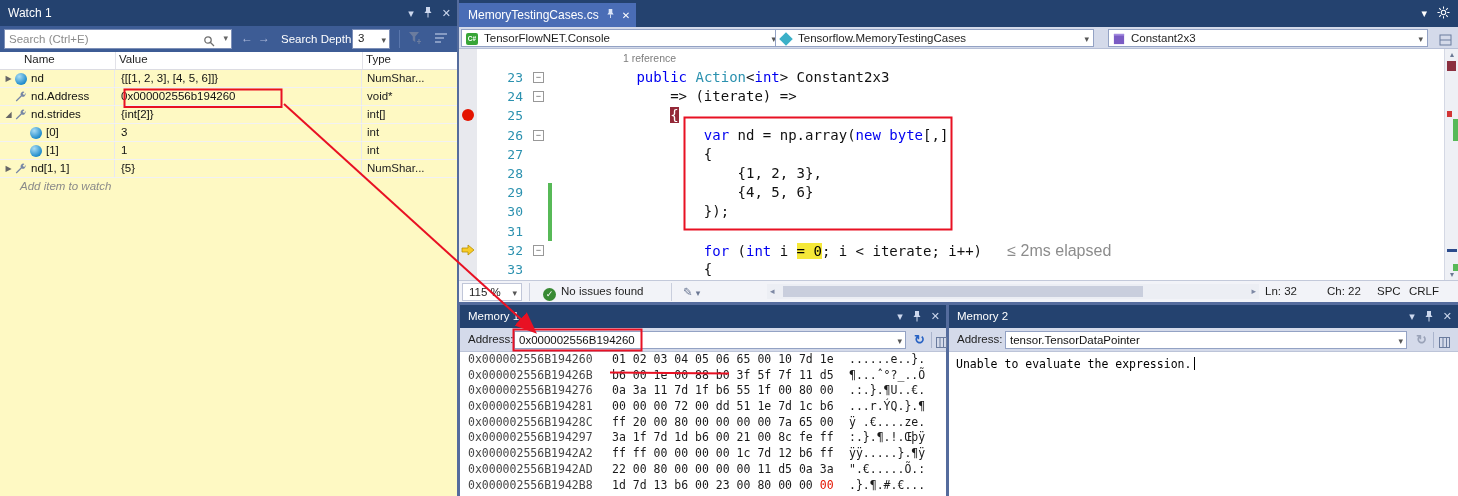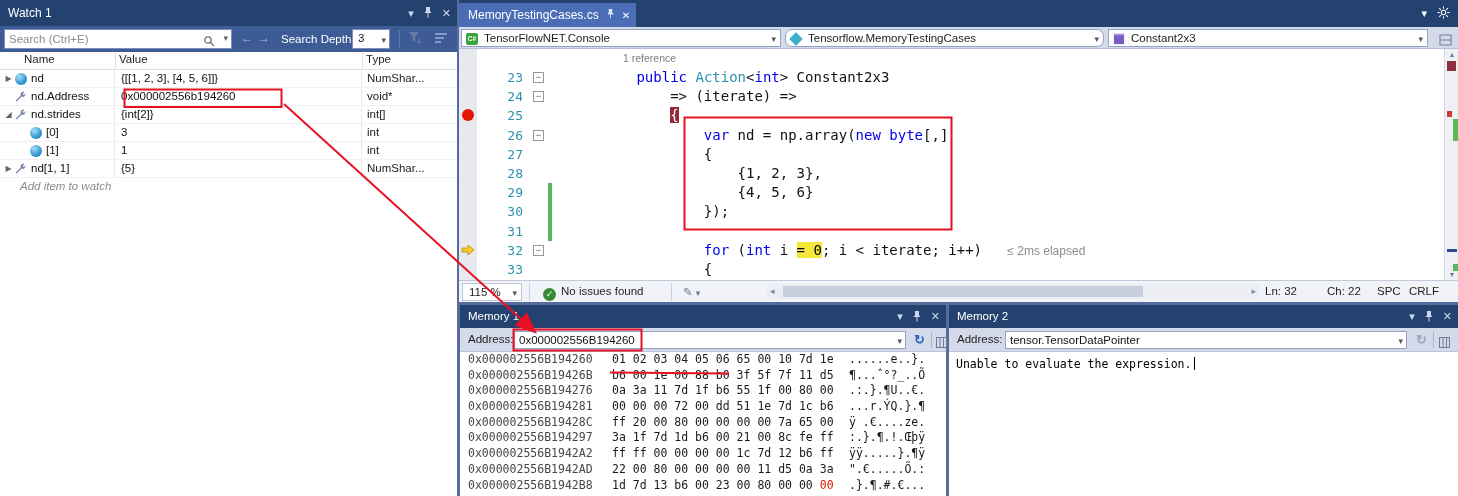--- a/index.html
+++ b/index.html
@@ -1,18 +1,18 @@
 <!DOCTYPE html>
 <html><head>
 <meta charset="utf-8">
 <style>
 *{margin:0;padding:0;box-sizing:border-box;}
 html,body{width:1458px;height:496px;overflow:hidden;background:#556c9d;font-family:"Liberation Sans",sans-serif;}
 #root{position:relative;width:1458px;height:496px;background:#556c9d;overflow:hidden;}
-.panel{position:absolute;background:#ffffff;}
+.panel{position:absolute;background:#fef9c3;}
 
 .ttl{position:absolute;left:0;right:0;top:0;background:#24426f;color:#fff;}
 .ttl-txt{position:absolute;left:8px;top:0;font-size:11.5px;}
 .ttl-ic{position:absolute;right:6px;top:0;display:flex;align-items:center;gap:9px;height:100%;color:#cdd8ee;font-size:11px;}
 .tic{cursor:default;line-height:1;}
 
 #watch{left:0;top:0;width:457px;height:496px;}
 #watch .ttl{height:26px;}
 #watch .ttl-txt{line-height:26px;font-size:12px;}
 .srow{position:absolute;left:0;right:0;top:26px;height:26px;background:#3d5c95;}
@@ -59,21 +59,21 @@
 .ic-class{background:#3bb0c8;transform:rotate(45deg) scale(.8);}
 .ic-method{background:#7b5cc4;transform:scale(.85);border-top:2px solid #a28ade;}
 #codearea{position:absolute;left:0;top:49px;width:999px;height:231px;background:#fff;overflow:hidden;}
 .bpmargin{position:absolute;left:0;top:0;bottom:0;width:18px;background:#e8e9ee;}
 .ln-num{position:absolute;left:18px;width:46px;text-align:right;color:#2b91af;font:13px/19.2px "DejaVu Sans Mono",monospace;}
 .fold{position:absolute;left:74px;width:11px;height:11px;border:1px solid #989898;background:#fff;font-size:9px;line-height:9px;text-align:center;color:#555;}
 .code-text{position:absolute;left:110px;white-space:pre;font:14px/19.2px "DejaVu Sans Mono",monospace;color:#111;}
 .tk-p{color:#111;} .tk-k{color:#0000f0;} .tk-t{color:#2b91af;}
 .tk-bp{background:#942938;color:#fff;}
 .tk-hl{background:#f5e838;color:#000;}
-.tk-perf{font-family:"Liberation Sans",sans-serif;font-size:12px;color:#8c8c8c;}
+.tk-perf{font-family:"Liberation Sans",sans-serif;font-size:16px;color:#8c8c8c;}
 .codelens{position:absolute;left:164px;top:3px;font-size:10.5px;color:#7d7d7d;}
 .chbar{position:absolute;left:89px;width:4px;background:#57b957;}
 .bpdot{position:absolute;left:3px;width:12px;height:12px;border-radius:50%;background:#e41400;}
 .curarrow{position:absolute;left:2px;width:14px;height:14px;}
 .vscroll{position:absolute;right:0;top:0;width:14px;height:231px;background:#eef0f5;border-left:1px solid #d4d8e4;}
 .vsmark{position:absolute;}
 .vsarrow{position:absolute;left:0;width:14px;text-align:center;font-size:8px;color:#6b7894;}
 .estatus{position:absolute;left:0;top:280px;right:0;height:22px;background:#f2f3f8;border-top:1px solid #c3c9da;font-size:11.5px;color:#1e1e1e;}
 .st-item{position:absolute;top:4px;white-space:nowrap;}
 .st-sep{position:absolute;top:2px;width:1px;height:18px;background:#c9cedd;}
@@ -253,21 +253,21 @@
             </svg></span>
       </span>
     </div>
 
     <div class="navbar">
       <span class="ncombo" style="left:2px;width:320px;">
         <span class="ncic ic-proj">C#</span>
         <span class="nctxt">TensorFlowNET.Console</span>
         <span class="ncdd">▾</span>
       </span>
-      <span class="ncombo" style="left:326px;width:319px;border-radius:7px;">
+      <span class="ncombo" style="left:316px;width:319px;">
         <span class="ncic ic-class"></span>
         <span class="nctxt">Tensorflow.MemoryTestingCases</span>
         <span class="ncdd">▾</span>
       </span>
       <span class="ncombo" style="left:649px;width:320px;">
         <span class="ncic ic-method"></span>
         <span class="nctxt">Constant2x3</span>
         <span class="ncdd">▾</span>
       </span>
       <span style="position:absolute;right:6px;top:5px;"><svg width="13" height="12" viewBox="0 0 13 12">

